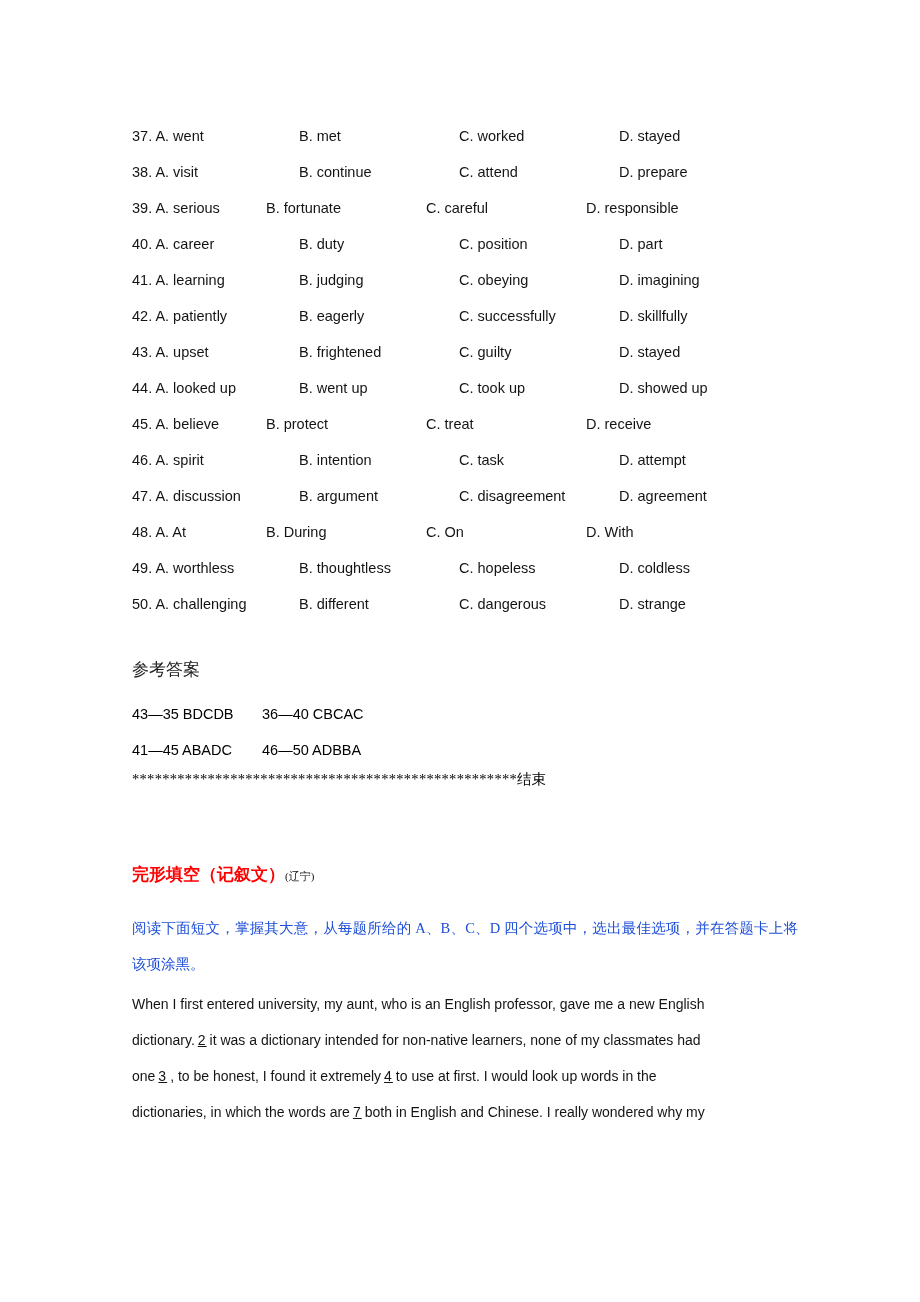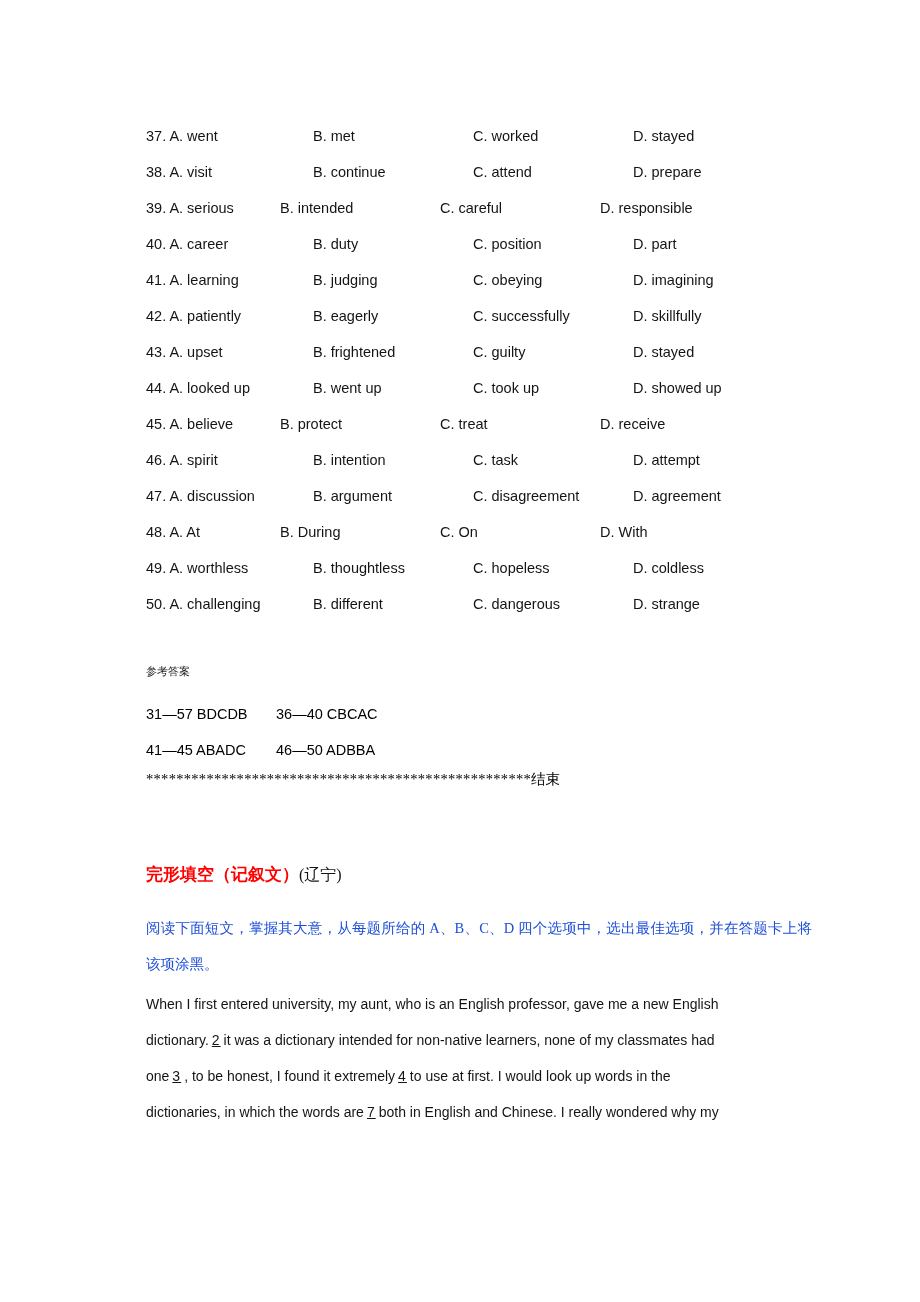--- a/index.html
+++ b/index.html
@@ -11,21 +11,21 @@
     width: 920px;
     height: 1302px;
     position: relative;
     font-family: "Liberation Sans", sans-serif;
     color: #000000;
     overflow: hidden;
   }
 
   .page {
     position: absolute;
-    left: 18px; top: 0;
+    left: 4px; top: 0;
     width: 836px;
     height: 1302px;
     background: #ffffff;
   }
 
   
   .options-block {
     position: absolute;
     left: 128px;
     top: 118px;
@@ -54,22 +54,22 @@
   .shift .opt-d { left: 454px; }
 
   
   .answer-key {
     position: absolute;
     left: 128px;
     top: 660px;
     width: 700px;
   }
   .answer-title {
-    font-family: Liberation Sans, sans-serif;
-    font-size: 11px;
+    font-family: Liberation Mono, monospace;
+    font-size: 17px;
     line-height: 22px;
     color: #222222;
     margin-bottom: 14px;
   }
   .answer-line {
     position: relative;
     height: 36px;
     line-height: 36px;
     font-size: 14.5px;
     white-space: nowrap;
@@ -104,21 +104,21 @@
     white-space: nowrap;
   }
   .heading-main {
     font-family: "Liberation Sans", sans-serif;
     font-weight: bold;
     font-size: 17px;
     color: #ff0000;
   }
   .heading-sub {
     font-family: "Liberation Serif", serif;
-    font-size: 16px;
+    font-size: 11px;
     color: #141414;
   }
 
   
   .instruction {
     position: absolute;
     left: 128px;
     top: 910px;
     width: 666px;
     font-family: "Liberation Serif", serif;
@@ -163,21 +163,21 @@
         <span class="opt opt-d">D. stayed</span>
       </div>
       <div class="option-row">
         <span class="opt opt-a">38. A. visit</span>
         <span class="opt opt-b">B. continue</span>
         <span class="opt opt-c">C. attend</span>
         <span class="opt opt-d">D. prepare</span>
       </div>
       <div class="option-row shift">
         <span class="opt opt-a">39. A. serious</span>
-        <span class="opt opt-b">B. intended</span>
+        <span class="opt opt-b">B. fortunate</span>
         <span class="opt opt-c">C. careful</span>
         <span class="opt opt-d">D. responsible</span>
       </div>
       <div class="option-row">
         <span class="opt opt-a">40. A. career</span>
         <span class="opt opt-b">B. duty</span>
         <span class="opt opt-c">C. position</span>
         <span class="opt opt-d">D. part</span>
       </div>
       <div class="option-row">
@@ -239,21 +239,21 @@
         <span class="opt opt-b">B. different</span>
         <span class="opt opt-c">C. dangerous</span>
         <span class="opt opt-d">D. strange</span>
       </div>
     </div>
 
   <div class="answer-key">
     <div class="answer-title">参考答案</div>
     <div id="answer-lines">
         <div class="answer-line">
-          <span class="ans-left">31—57 BDCDB</span>
+          <span class="ans-left">43—35 BDCDB</span>
           <span class="ans-right">36—40 CBCAC</span>
         </div>
         <div class="answer-line">
           <span class="ans-left">41—45 ABADC</span>
           <span class="ans-right">46—50 ADBBA</span>
         </div>
       </div>
   </div>
 
   <div class="divider-line">

